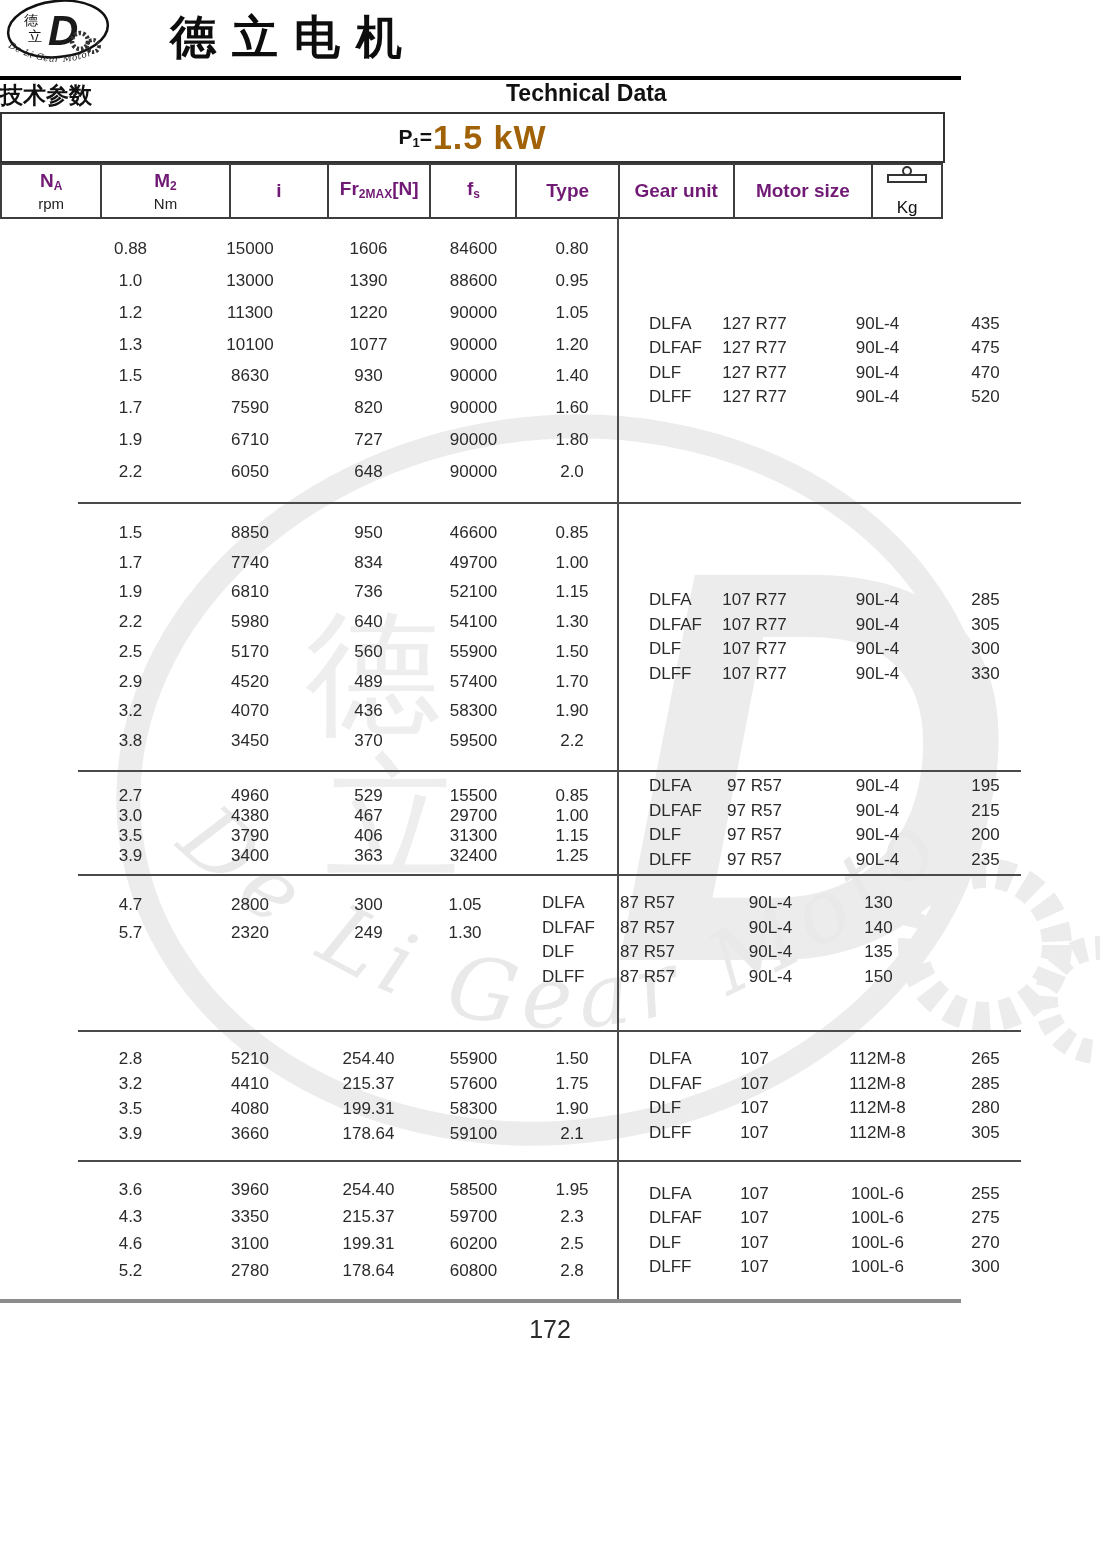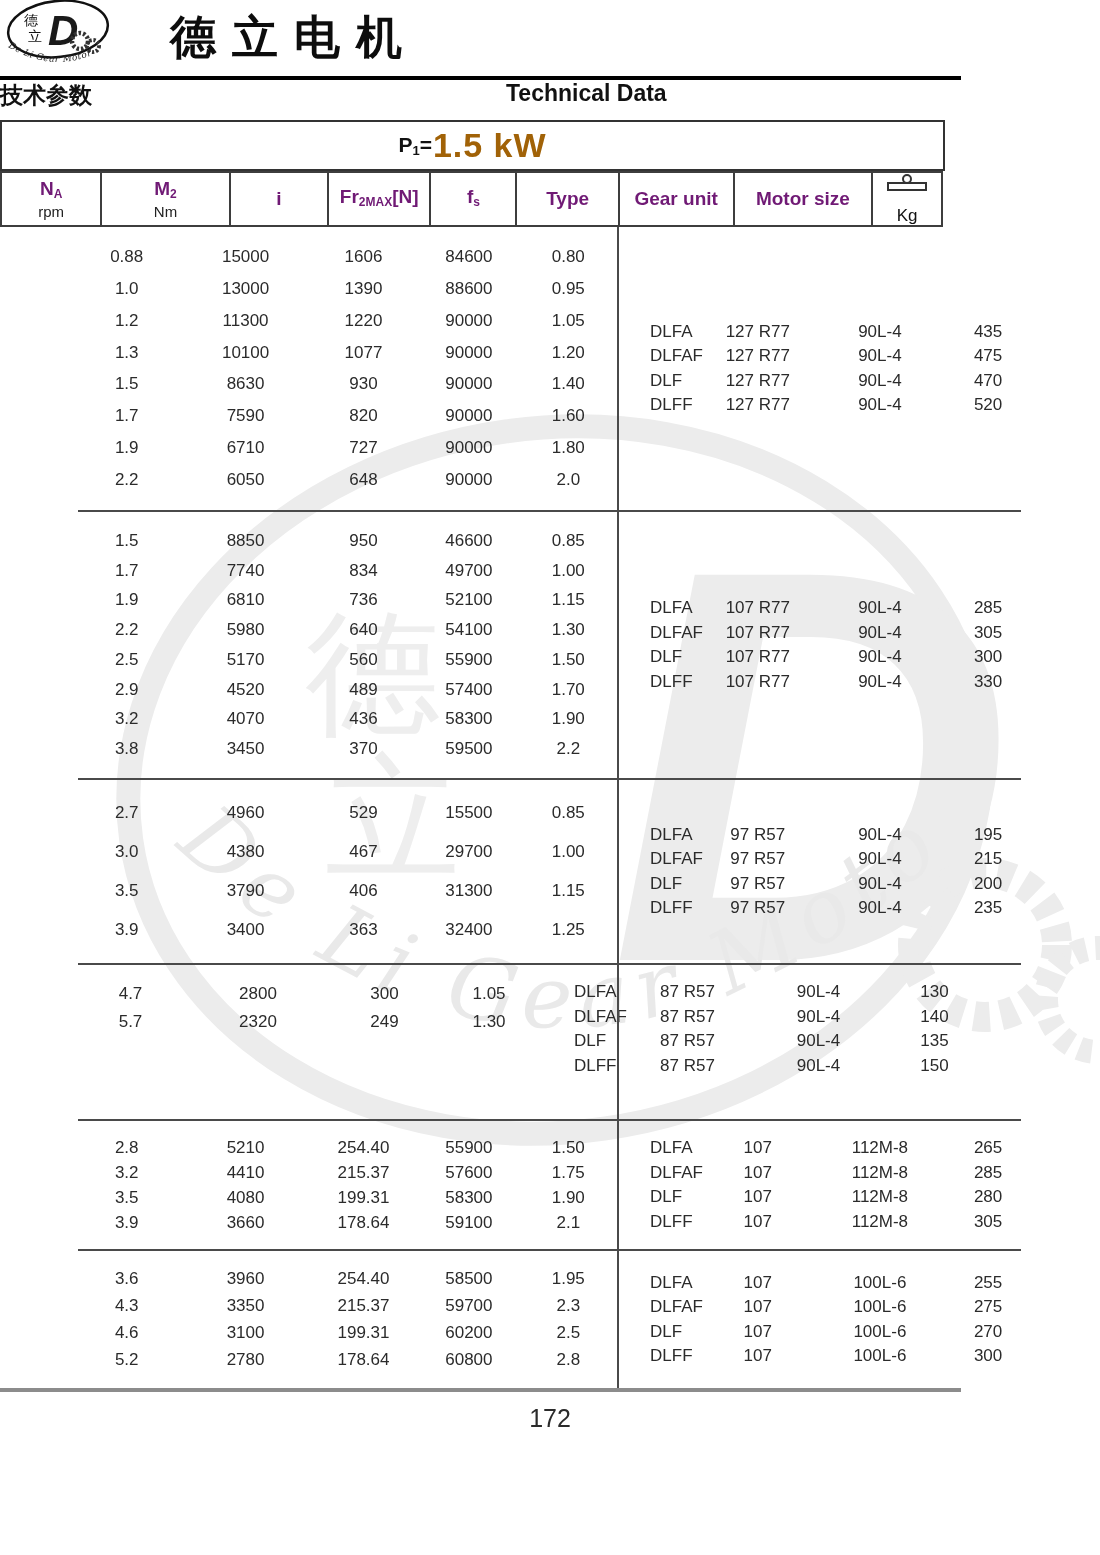--- a/index.html
+++ b/index.html
@@ -16,21 +16,21 @@
   .content{position:relative;z-index:1;}
 
   
   .logo-row{display:flex;align-items:center;margin:48px 0 0 68;height:76px;}
   .brand{
     margin-left:52px;
     font-family:"DejaVu Serif", serif;
     font-weight:bold;font-size:46px;letter-spacing:16px;color:#0d0d0d;
   }
   .rule-top{margin:4px 0 0 60;width:961px;border-top:4px solid #000;}
-  .section-row{position:relative;margin:10px 0 0 72;height:40px;}
+  .section-row{position:relative;margin:10px 0 0 72;height:32px;}
   .section-cn{font-size:23px;font-weight:700;color:#111;}
   .section-en{position:absolute;left:506px;top:0;font-size:23px;font-weight:700;color:#111;}
 
   
   .power-box{
     margin:8px 0 0 78;width:941px;height:47px;
     border:2px solid #333;box-sizing:content-box;
     display:flex;align-items:center;justify-content:center;
   }
   .power-sym{font-size:21px;font-weight:bold;color:#111;}
@@ -56,21 +56,21 @@
   .weight-icon{position:relative;width:36px;height:22px;border:2px solid #333;margin-top:9px;}
   .weight-icon .knob{
     position:absolute;top:-10px;left:50%;transform:translateX(-50%);
     width:6px;height:6px;border:2px solid #333;border-radius:50%;background:#fff;
   }
   .kg-label{font-size:17px;color:#111;margin-top:16px;line-height:18px;}
 
   
   .table-body{position:relative;margin-left:78px;width:943px;}
   .vdivider{position:absolute;left:539px;top:0;bottom:0;width:2px;background:#4a4a4a;}
-  .group{display:flex;box-sizing:border-box;border-bottom:2px solid #4a4a4a;gap:8px;}
+  .group{display:flex;box-sizing:border-box;border-bottom:2px solid #4a4a4a;}
   .group:last-child{border-bottom:none;}
   .gcol{display:flex;flex-direction:column;box-sizing:border-box;}
   .col-na{width:105px;} .col-m2{width:134px;} .col-i{width:103px;} .col-fr{width:107px;} .col-fs{width:90px;}
   .col-type{width:87px;} .col-gear{width:101px;} .col-motor{width:145px;} .col-kg{width:71px;}
   .gcol.left{justify-content:space-around;align-items:center;padding:14px 0;}
   .gcol.right{justify-content:center;align-items:center;}
   .gcol.right .val{line-height:24.5px;}
   .col-type.right{align-items:flex-start;padding-left:32px;}
   .group.top-align .gcol.left{justify-content:flex-start;padding:15px 0 0 0;}
   .group.top-align .gcol.left .val{line-height:28px;}
@@ -315,21 +315,21 @@
             <div class="val">90L-4</div>
             <div class="val">90L-4</div>
           </div>
           <div class="gcol right col-kg">
             <div class="val">285</div>
             <div class="val">305</div>
             <div class="val">300</div>
             <div class="val">330</div>
           </div>
         </div>
-        <div class="group" style="height: 185px;">
+        <div class="group" style="height: 104px;">
           <div class="gcol left col-na">
             <div class="val">2.7</div>
             <div class="val">3.0</div>
             <div class="val">3.5</div>
             <div class="val">3.9</div>
           </div>
           <div class="gcol left col-m2">
             <div class="val">4960</div>
             <div class="val">4380</div>
             <div class="val">3790</div>

